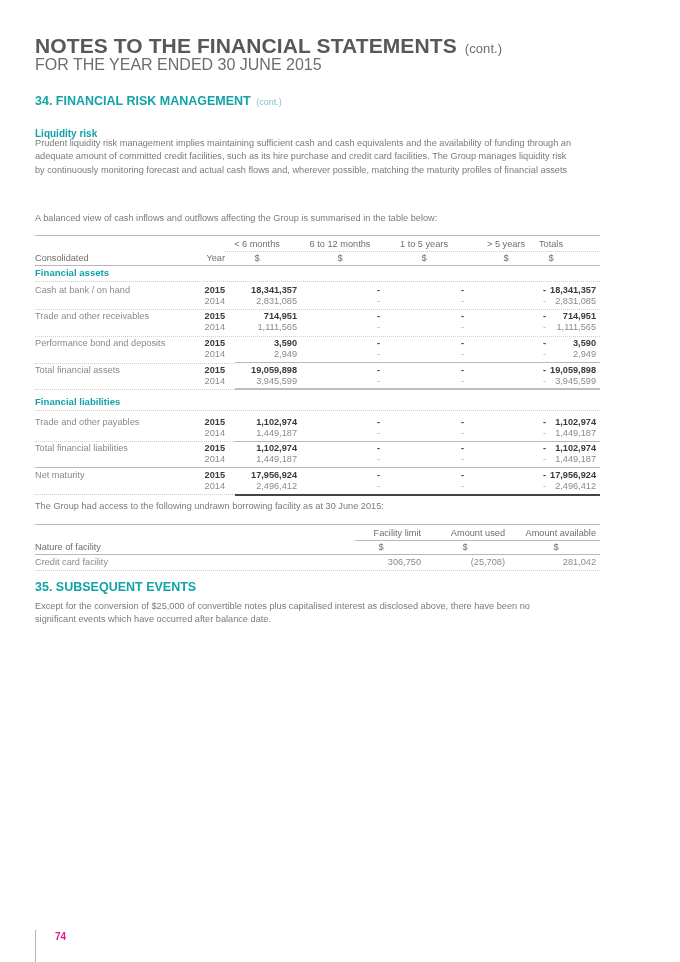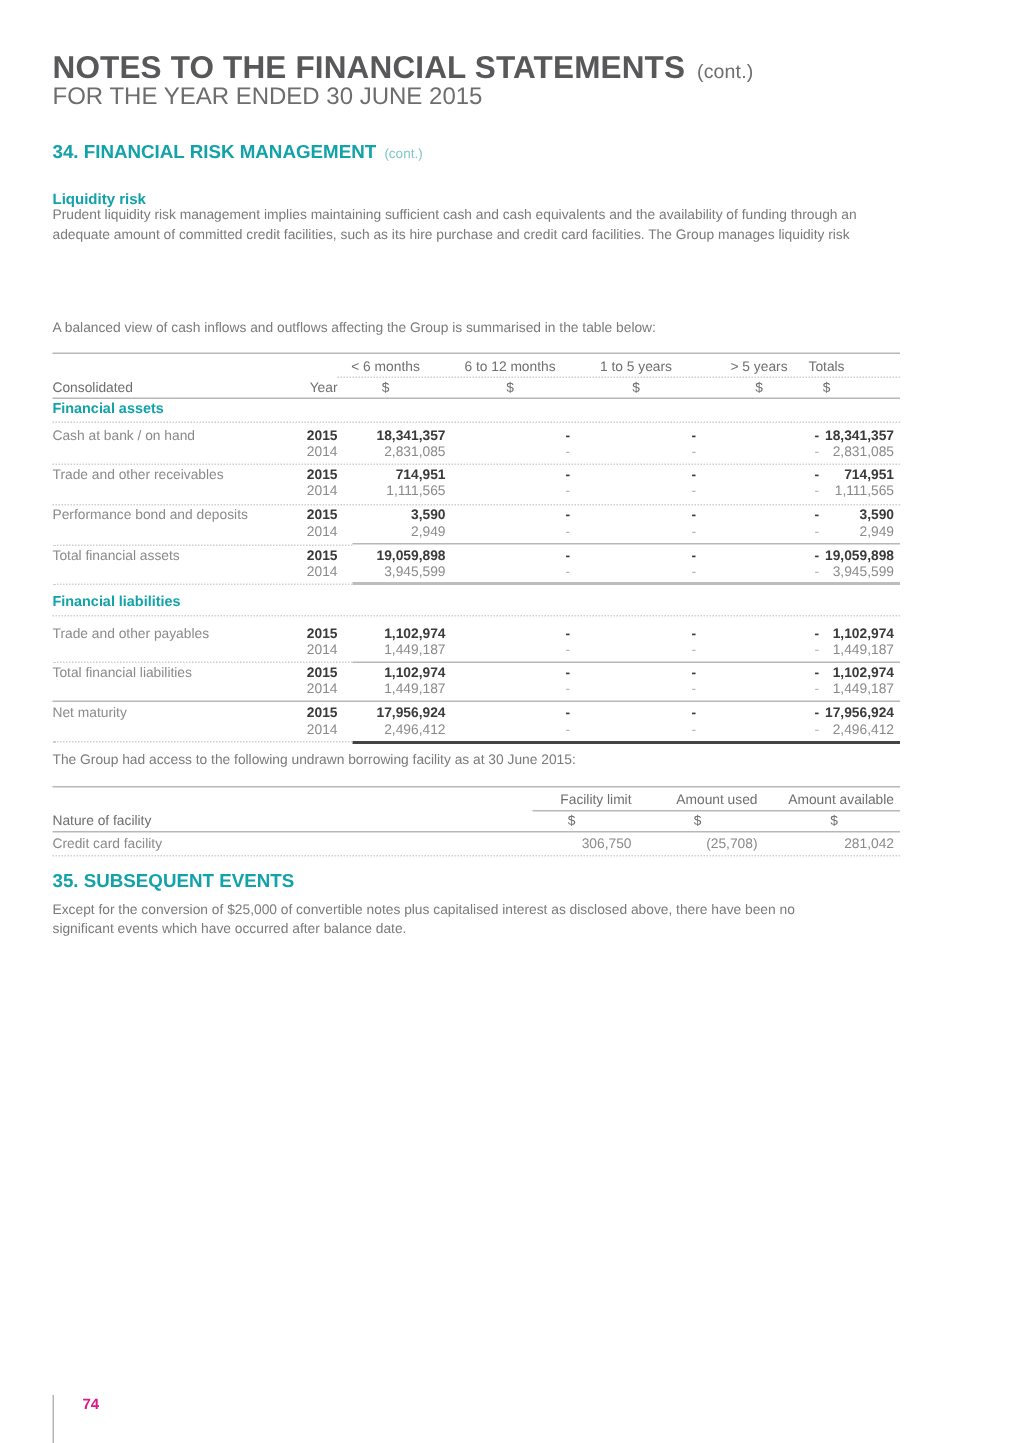--- a/index.html
+++ b/index.html
@@ -41,20 +41,21 @@
 
   <div class="title"><span>NOTES TO THE FINANCIAL STATEMENTS</span> <span class="cont">(cont.)</span></div>
   <div class="subtitle">FOR THE YEAR ENDED 30 JUNE 2015</div>
 
   <div class="h2" style="top:94px;"><span>34. FINANCIAL RISK MANAGEMENT</span> <span class="cont">(cont.)</span></div>
   <div class="h3" style="top:128px;">Liquidity risk</div>
 
   <div class="para" style="top:137px;">
     <span class="line">Prudent liquidity risk management implies maintaining sufficient cash and cash equivalents and the availability of funding through an</span>
     <span class="line">adequate amount of committed credit facilities, such as its hire purchase and credit card facilities. The Group manages liquidity risk</span>
+    <span class="line">by continuously monitoring forecast and actual cash flows and, wherever possible, matching the maturity profiles of financial assets</span>
   </div>
 
   <div class="para" style="top:212px;">
     <span class="line">A balanced view of cash inflows and outflows affecting the Group is summarised in the table below:</span>
   </div>
 
   <div class="tbl" id="maturity-table" style="top:0;">
       <div class="rule " style="top:235px;"></div>
       <div class="cell hdr c" style="top:239px;left:182px;width:80px;text-align:center;">&lt; 6 months</div>
       <div class="cell hdr c" style="top:239px;left:265px;width:80px;">6 to 12 months</div>

